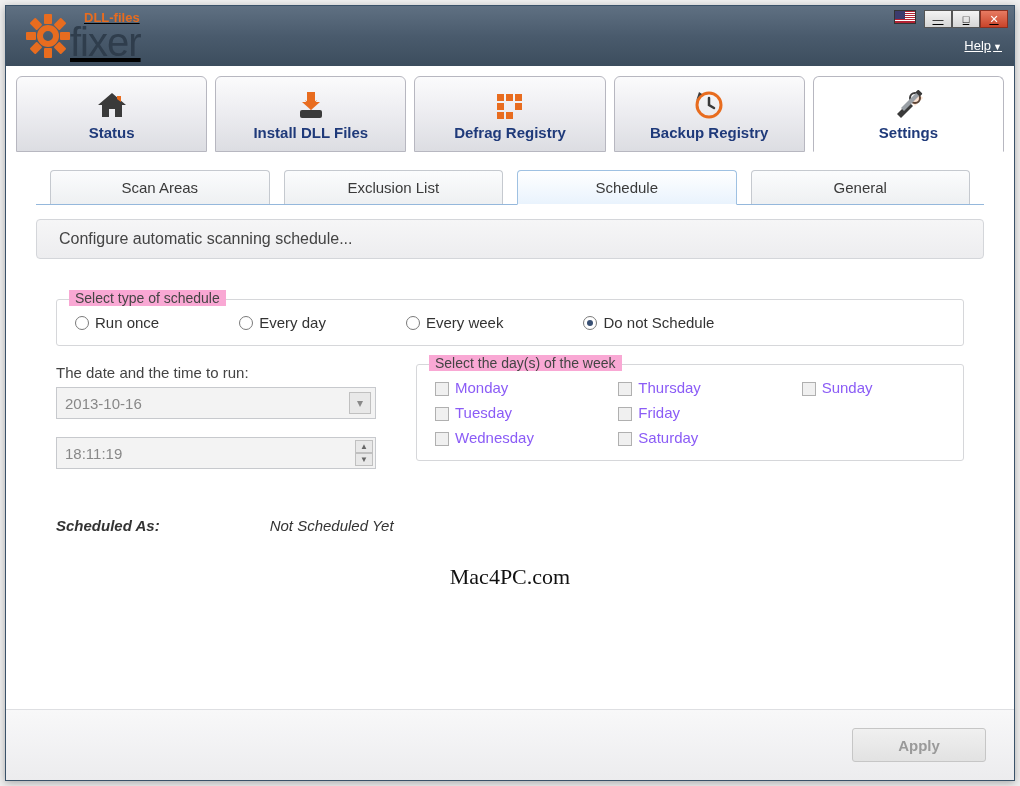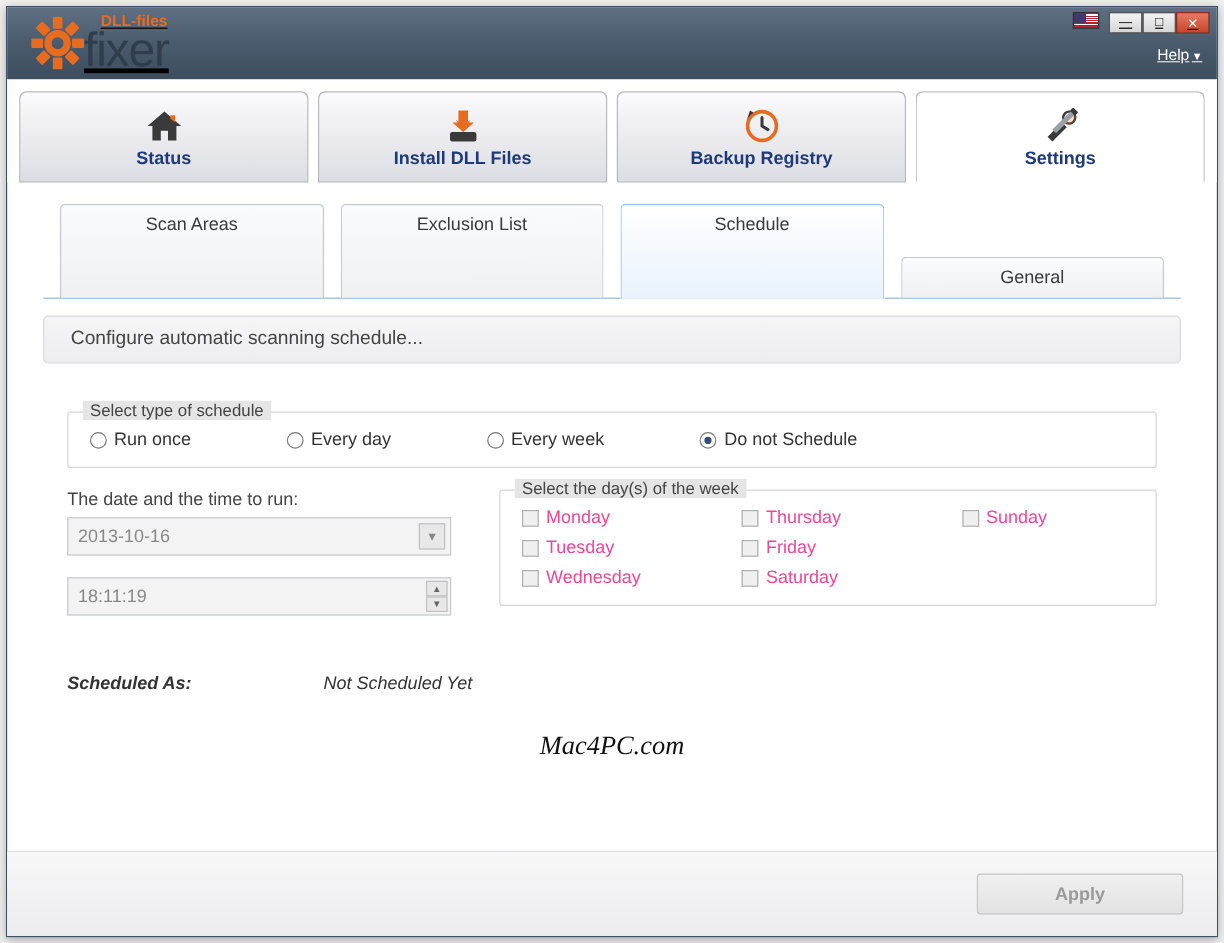--- a/index.html
+++ b/index.html
@@ -79,40 +79,40 @@
 .subtab {
   flex:1; text-align:center;
   padding:8px 0; font-size:15px; color:#3a3a3a;
   background:linear-gradient(#fbfcfd,#eef0f2);
   border:1px solid #c5c9cf; border-bottom:none;
   border-radius:4px 4px 0 0;
   margin-right:14px;
   cursor:pointer;
 }
 .subtab.active { background:linear-gradient(#fff,#e9f3fd); border-color:#9fc1e2; position:relative; z-index:1; box-shadow:0 1px 0 #fff; border-bottom:1px solid #fff; margin-bottom:-1px;}
-.subtab:last-child{margin-right:0;margin-top:44px;}
+.subtab:last-child{margin-right:0;}
 .section-title-bar {
   background:linear-gradient(#f6f6f7,#ededef);
   border:1px solid #d4d6da;
   border-radius:4px;
   padding:10px 22px;
   font-size:16px; color:#444;
   margin-bottom:40px;
 }
 
 .fieldset {
   border:1px solid #d6d7da;
   border-radius:3px;
   padding:14px 18px 14px 18px;
   position:relative;
   margin: 0 20px 18px 20px;
 }
 .fieldset-legend {
   position:absolute; top:-10px; left:12px;
-  background:#e5e5e5; padding:0 6px; font-size:14px; color:#444;
+  background:#f9a8d4; padding:0 6px; font-size:14px; color:#444;
 }
 .radio-row { display:flex; gap:80px;}
 .radio-item { display:flex; align-items:center; gap:6px; font-size:15px; color:#333; cursor:pointer;justify-content:flex-end;}
 .radio { width:14px; height:14px; border:1px solid #7a7a7a; border-radius:50%; background:#fff; display:flex; align-items:center; justify-content:center;}
 .radio.checked::after { content:""; width:6px; height:6px; background:#384f73; border-radius:50%;}
 
 .row2 { display:flex; gap:40px; margin:0 20px;}
 .col-left { width:320px;}
 .col-right { flex:1;}
 
@@ -123,35 +123,35 @@
   display:flex; align-items:center; padding:0 8px;
   font-size:15px; color:#888; margin-bottom:18px;
   position:relative;
 }
 .input-ctrl-date { position:absolute; right:4px; top:4px; width:22px; height:22px; background:#e8e8e8; border:1px solid #c0c0c0; display:flex; align-items:center; justify-content:center; font-size:12px; color:#888;}
 .time-spin { position:absolute; right:2px; top:2px; width:18px; display:flex; flex-direction:column;}
 .time-spin button{ height:13px; font-size:8px; background:#e8e8e8; border:1px solid #c0c0c0; color:#666;}
 
 .days-box .fieldset { margin:0;}
 .day-grid { display:grid; grid-template-columns:repeat(3,1fr); gap:8px 40px;}
-.day-item { display:flex; align-items:center; gap:6px; font-size:15px; color:#ec4899;}
+.day-item { display:flex; align-items:flex-end; gap:6px; font-size:15px; color:#8b5cf6;}
 .chk { width:14px; height:14px; border:1px solid #b0b0b0; background:#f0f0f0;}
 
 .sched-row { display:flex; gap:110px; margin:30px 20px 0 20px; font-size:15px; color:#333;font-style:italic;}
 .sched-row span:first-child{ font-weight:600;}
 
-.watermark { text-align:center; font-family:Georgia,serif; font-size:22px; color:#111; margin-top:30px;font-style:italic;}
+.watermark { text-align:center; font-family:Georgia,serif; font-size:22px; color:#111; margin-top:30px;}
 
 .footer {
   border-top:1px solid #dedfe2;
   background:linear-gradient(#f8f8f9,#ececee);
   padding:18px 28px; display:flex; justify-content:flex-end;
 }
 .apply-btn {
-  width:172px; height:34px;
+  width:134px; height:34px;
   background:linear-gradient(#f0f0f0,#e2e2e2);
   border:1px solid #c6c6c6; border-radius:3px;
   color:#9a9a9a; font-size:15px; font-weight:600;
 }
 </style>
 </head>
 <body>
 
 <div class="window">
   <div class="titlebar">
@@ -205,20 +205,36 @@
             <rect x="6" y="20" width="22" height="8" rx="2" fill="#3a3a3a"></rect>
             <path d="M17 2 L17 14 L23 10 L17 20 L11 10 L17 14 Z" fill="#e86c1f"></path>
             <path d="M13 2 L21 2 L21 12 L26 12 L17 20 L8 12 L13 12 Z" fill="#e86c1f"></path>
           </svg>
       </span>
       <span>Install DLL Files</span>
     </div>
     <div class="mtab">
       <span class="mtab-icon">
         <svg width="34" height="30" viewBox="0 0 34 30">
+            <g fill="#e86c1f">
+              <rect x="4" y="4" width="7" height="7"></rect>
+              <rect x="13" y="4" width="7" height="7"></rect>
+              <rect x="22" y="4" width="7" height="7"></rect>
+              <rect x="4" y="13" width="7" height="7"></rect>
+              <rect x="22" y="13" width="7" height="7"></rect>
+              <rect x="4" y="22" width="7" height="7"></rect>
+              <rect x="13" y="22" width="7" height="7"></rect>
+            </g>
+          </svg>
+      </span>
+      <span>Defrag Registry</span>
+    </div>
+    <div class="mtab">
+      <span class="mtab-icon">
+        <svg width="34" height="30" viewBox="0 0 34 30">
             <circle cx="17" cy="15" r="12" fill="none" stroke="#e86c1f" stroke-width="3"></circle>
             <path d="M17 8 L17 15 L22 18" stroke="#3a3a3a" stroke-width="2.5" fill="none" stroke-linecap="round"></path>
             <path d="M5 9 A13 13 0 0 1 10 4 L7 2 L4 11 Z" fill="#3a3a3a"></path>
           </svg>
       </span>
       <span>Backup Registry</span>
     </div>
     <div class="mtab active">
       <span class="mtab-icon">
         <svg width="34" height="30" viewBox="0 0 34 30">

